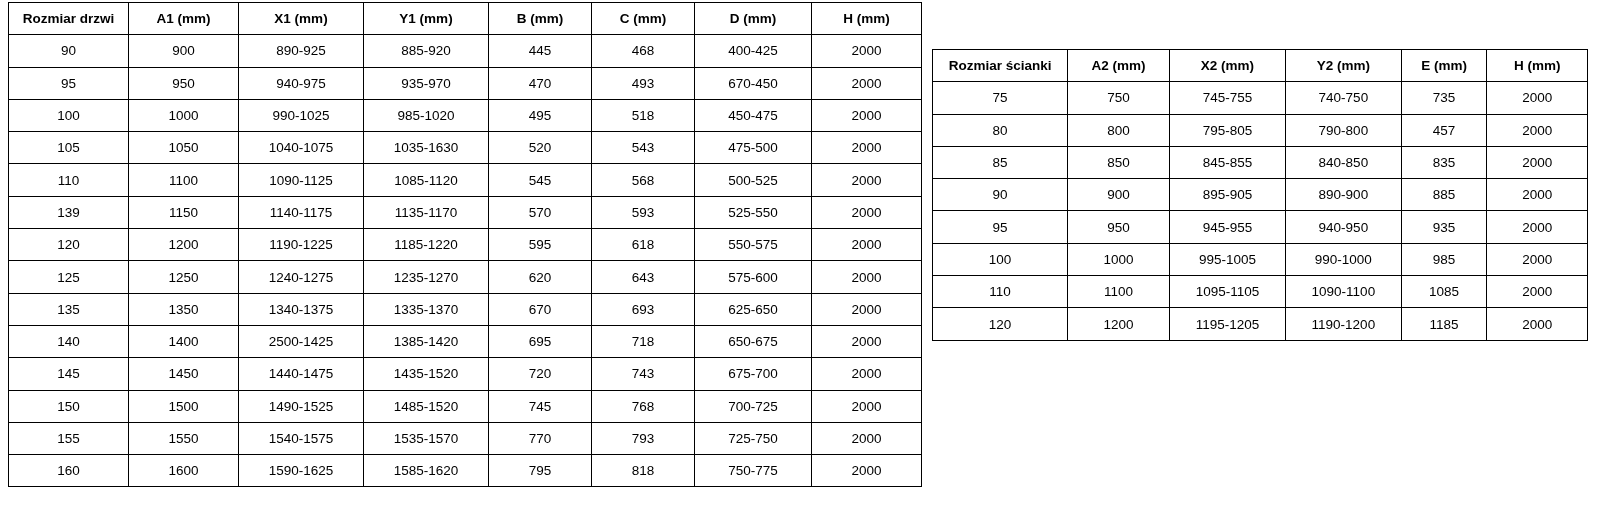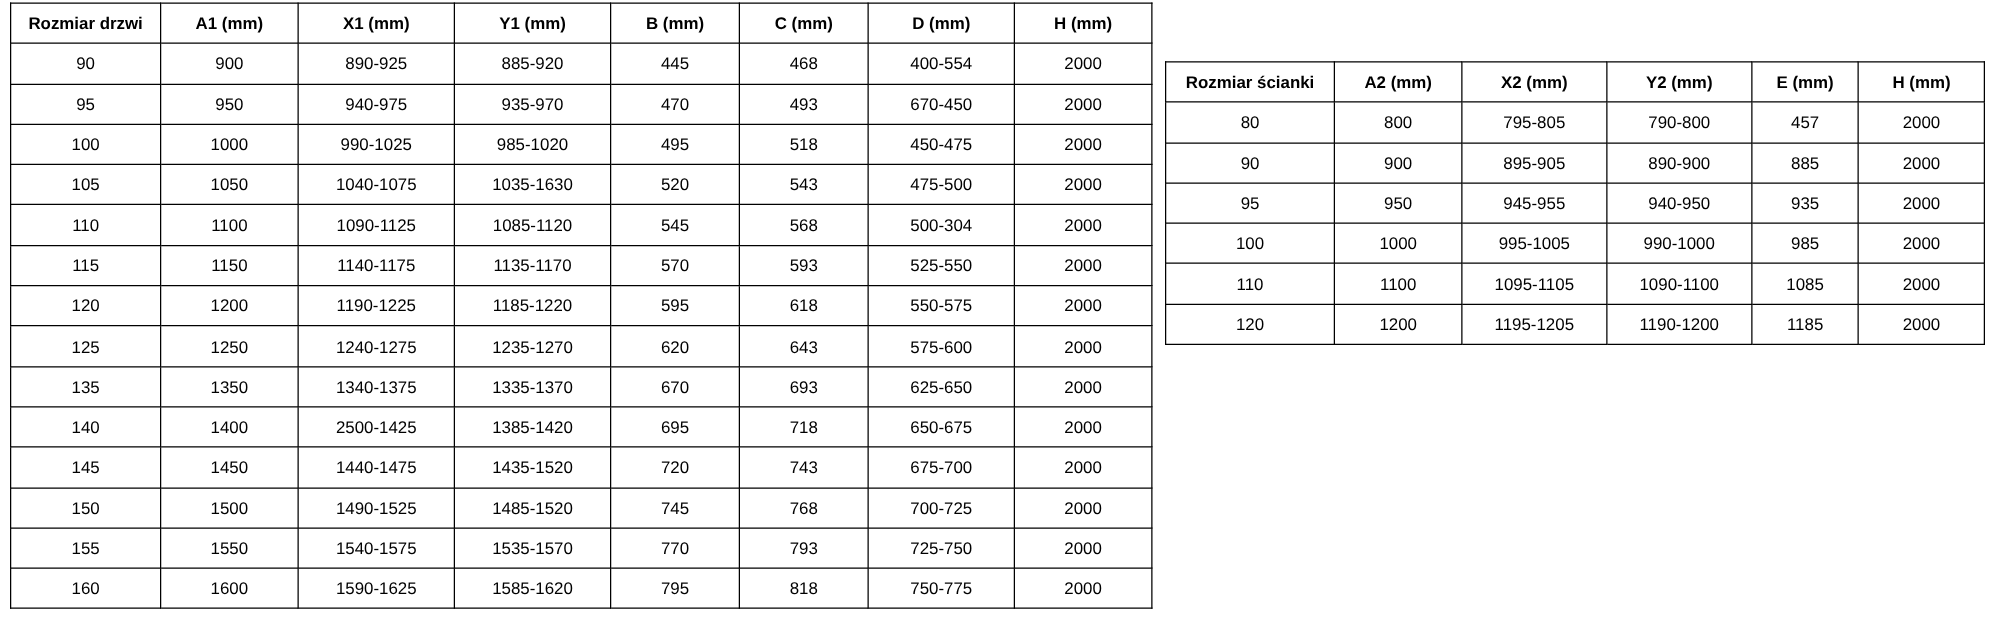--- a/index.html
+++ b/index.html
@@ -98,21 +98,21 @@
           </tr>
       </thead>
       <tbody>
           <tr>
             <td>90</td>
             <td>900</td>
             <td>890-925</td>
             <td>885-920</td>
             <td>445</td>
             <td>468</td>
-            <td>400-554</td>
+            <td>400-425</td>
             <td>2000</td>
           </tr>
           <tr>
             <td>95</td>
             <td>950</td>
             <td>940-975</td>
             <td>935-970</td>
             <td>470</td>
             <td>493</td>
             <td>670-450</td>
@@ -138,25 +138,25 @@
             <td>475-500</td>
             <td>2000</td>
           </tr>
           <tr>
             <td>110</td>
             <td>1100</td>
             <td>1090-1125</td>
             <td>1085-1120</td>
             <td>545</td>
             <td>568</td>
-            <td>500-304</td>
-            <td>2000</td>
-          </tr>
-          <tr>
-            <td>115</td>
+            <td>500-525</td>
+            <td>2000</td>
+          </tr>
+          <tr>
+            <td>139</td>
             <td>1150</td>
             <td>1140-1175</td>
             <td>1135-1170</td>
             <td>570</td>
             <td>593</td>
             <td>525-550</td>
             <td>2000</td>
           </tr>
           <tr>
             <td>120</td>
@@ -257,28 +257,44 @@
             <th>Rozmiar ścianki</th>
             <th>A2 (mm)</th>
             <th>X2 (mm)</th>
             <th>Y2 (mm)</th>
             <th>E (mm)</th>
             <th>H (mm)</th>
           </tr>
       </thead>
       <tbody>
           <tr>
+            <td>75</td>
+            <td>750</td>
+            <td>745-755</td>
+            <td>740-750</td>
+            <td>735</td>
+            <td>2000</td>
+          </tr>
+          <tr>
             <td>80</td>
             <td>800</td>
             <td>795-805</td>
             <td>790-800</td>
             <td>457</td>
             <td>2000</td>
           </tr>
           <tr>
+            <td>85</td>
+            <td>850</td>
+            <td>845-855</td>
+            <td>840-850</td>
+            <td>835</td>
+            <td>2000</td>
+          </tr>
+          <tr>
             <td>90</td>
             <td>900</td>
             <td>895-905</td>
             <td>890-900</td>
             <td>885</td>
             <td>2000</td>
           </tr>
           <tr>
             <td>95</td>
             <td>950</td>

